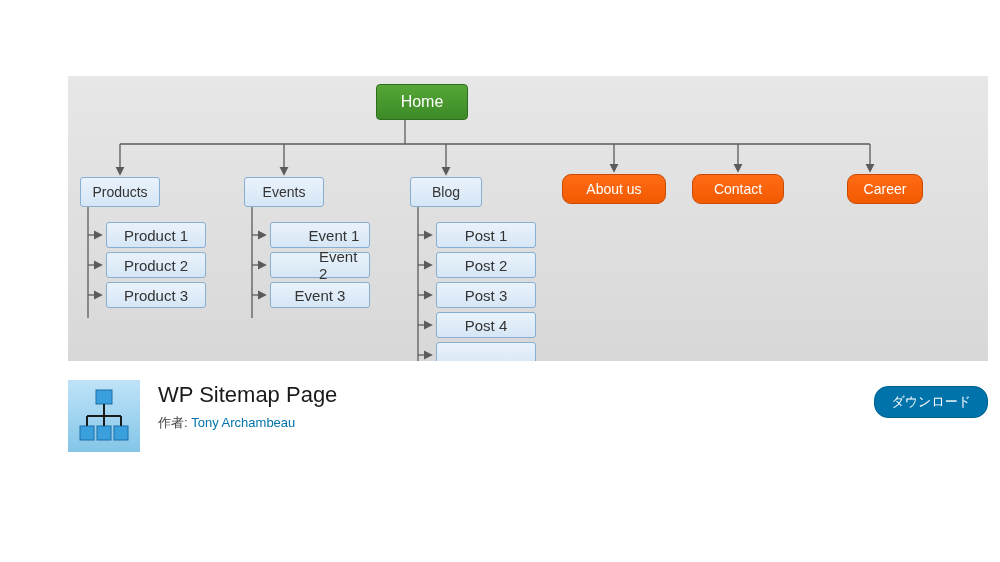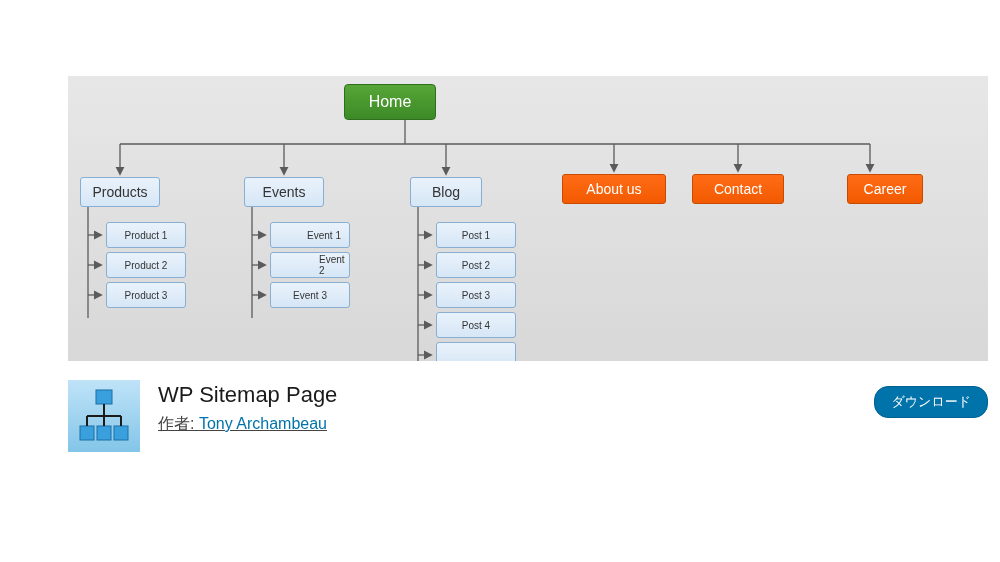--- a/index.html
+++ b/index.html
@@ -16,21 +16,21 @@
     left: 68px;
     right: 12px;
     top: 76px;
     height: 285px;
     background: linear-gradient(to bottom, #e7e7e7, #d8d8d8);
     overflow: hidden;
   }
   
   .home {
     position: absolute;
-    left: 276px;
+    left: 308px;
     top: 8px;
     width: 92px;
     height: 36px;
     background: linear-gradient(to bottom, #56a637, #3c8a27);
     border: 1px solid #2e6e1e;
     border-radius: 4px;
     color: #fff;
     font-size: 16px;
     display: flex;
     align-items: center;
@@ -51,39 +51,39 @@
   }
   .catbox.products { left: 12px;  top: 101px; }
   .catbox.events   { left: 176px; top: 101px; }
   .catbox.blog     { left: 342px; top: 101px; width: 72px; }
   .orangebox {
     position: absolute;
     top: 98px;
     height: 30px;
     background: linear-gradient(to bottom, #ff6b16, #f25a00);
     border: 1px solid #c74a00;
-    border-radius: 3px;
+    border-radius: 9px;
     color: #fff;
     font-size: 14px;
     display: flex;
     align-items: center;
     justify-content: center;
   }
   .orangebox.about   { left: 494px; width: 104px; }
   .orangebox.contact { left: 624px; width: 92px; }
   .orangebox.career  { left: 779px; width: 76px; }
   .leaf {
     position: absolute;
-    width: 80px;
+    width: 100px;
     height: 26px;
     background: linear-gradient(to bottom, #e9f2fb, #d6e6f6);
     border: 1px solid #88aed2;
     border-radius: 3px;
     color: #333;
-    font-size: 10px;
+    font-size: 15px;
     display: flex;
     align-items: center;
     justify-content: center;
   }
   
   .svg-canvas {
     position: absolute;
     left: 0;
     top: 0;
     width: 100%;
@@ -119,23 +119,22 @@
     left: 10px;
   }
   .plugin-title {
     font-size: 22px;
     font-weight: 400;
     color: #1a1a1a;
     margin-top: 2px;
   }
   .plugin-author-line {
     margin-top: 6px;
-    font-size: 16px;
+    font-size: 13px;
     color: #444;
-    text-decoration: underline;
   }
   .plugin-author-link {
     color: #0073aa;
     text-decoration: none;
   }
   .download-btn {
     margin-left: auto;
     margin-top: 6px;
     background: #0073aa;
     border: 1px solid #006292;

